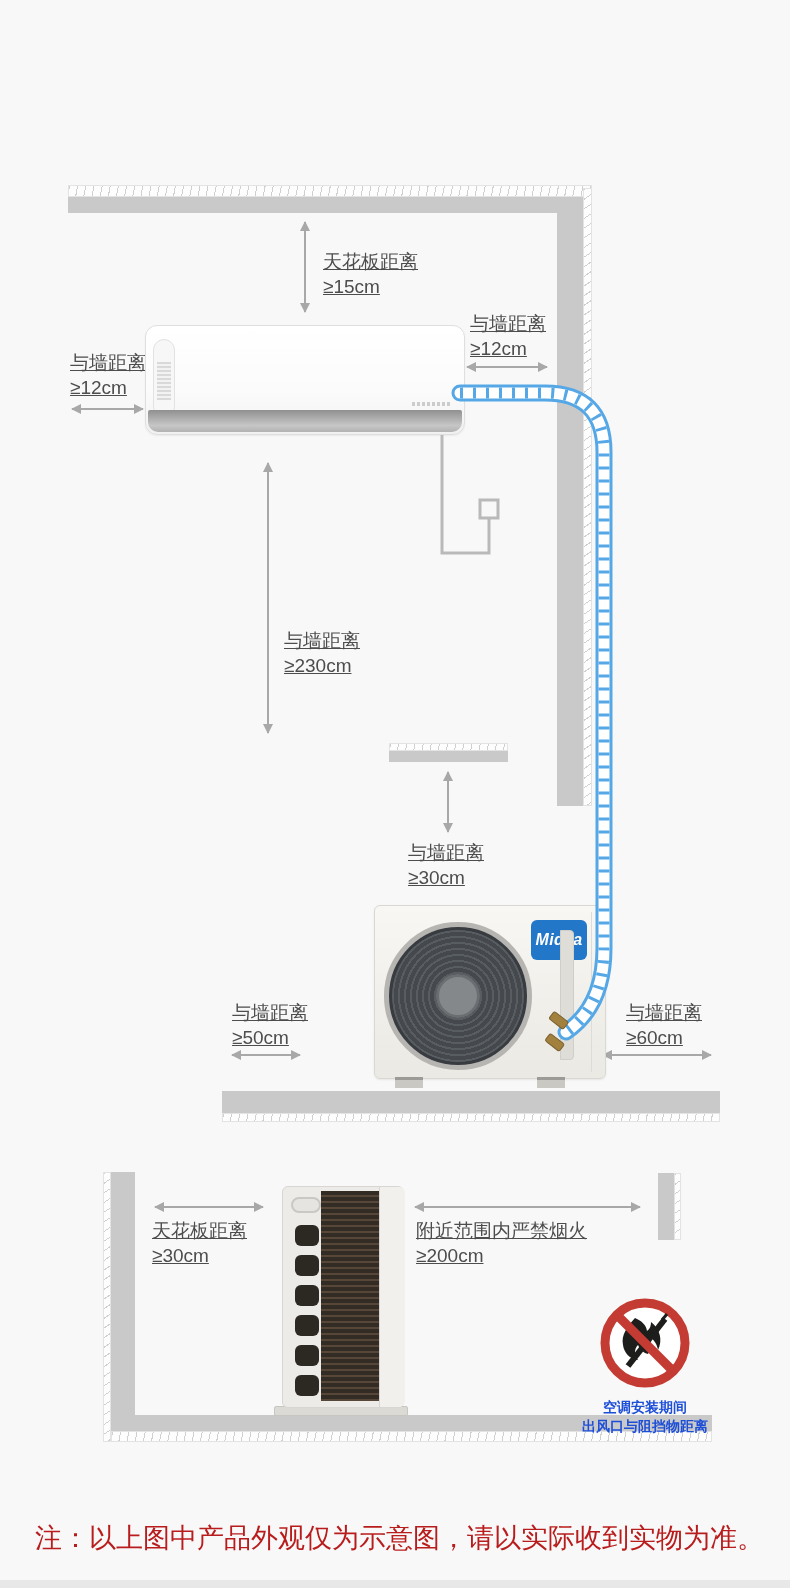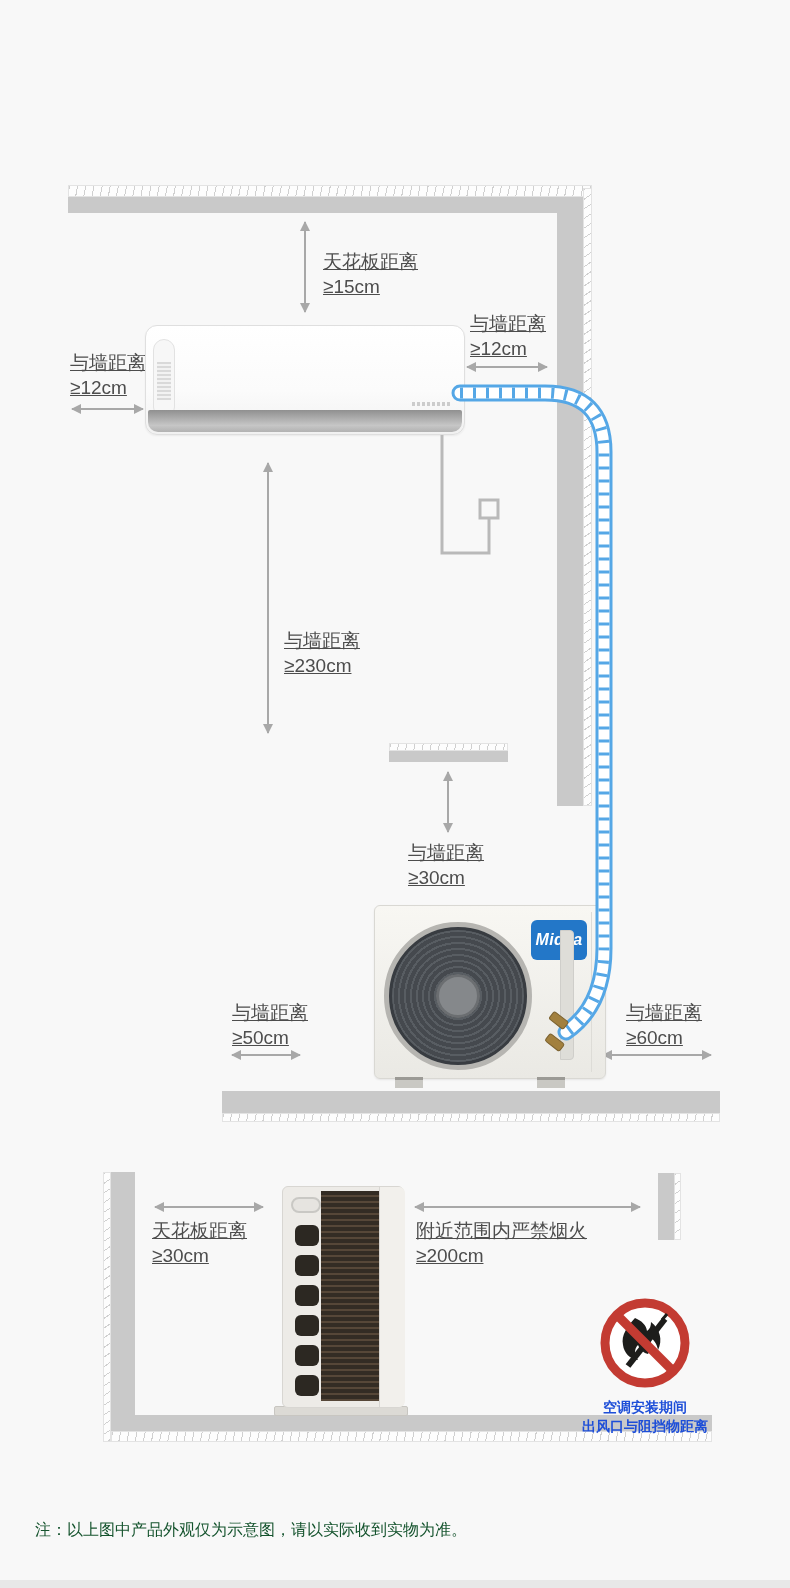--- a/index.html
+++ b/index.html
@@ -83,21 +83,21 @@
       border-left:1px solid #d8d6d2;border-radius:0 6px 6px 0;}
   .su-base{position:absolute;left:288px;top:1398px;width:110px;height:8px;background:#55524c;}
   .su-plate{position:absolute;left:274px;top:1406px;width:134px;height:10px;background:#dcdad5;
       border:1px solid #c8c6c1;border-radius:2px;box-sizing:border-box;}
 
   
   .warn-text{position:absolute;left:535px;top:1398px;width:220px;text-align:center;
       font-size:14px;font-weight:bold;color:#1d4ed8;line-height:1.35;}
   .warn-text span{display:block;}
 
-  .note{position:absolute;left:35px;top:1520px;font-size:16px;color:#14532d;}
+  .note{position:absolute;left:35px;top:1520px;font-size:27px;color:#b91c1c;}
 
   .bottom-edge{position:absolute;left:0;top:1580px;width:790px;height:8px;background:#e8e8e8;}
 
   svg{display:block;}
   .overlay-svg{position:absolute;left:0;top:0;pointer-events:none;}
 </style>
 </head>
 <body>
 
 <div class="canvas">

